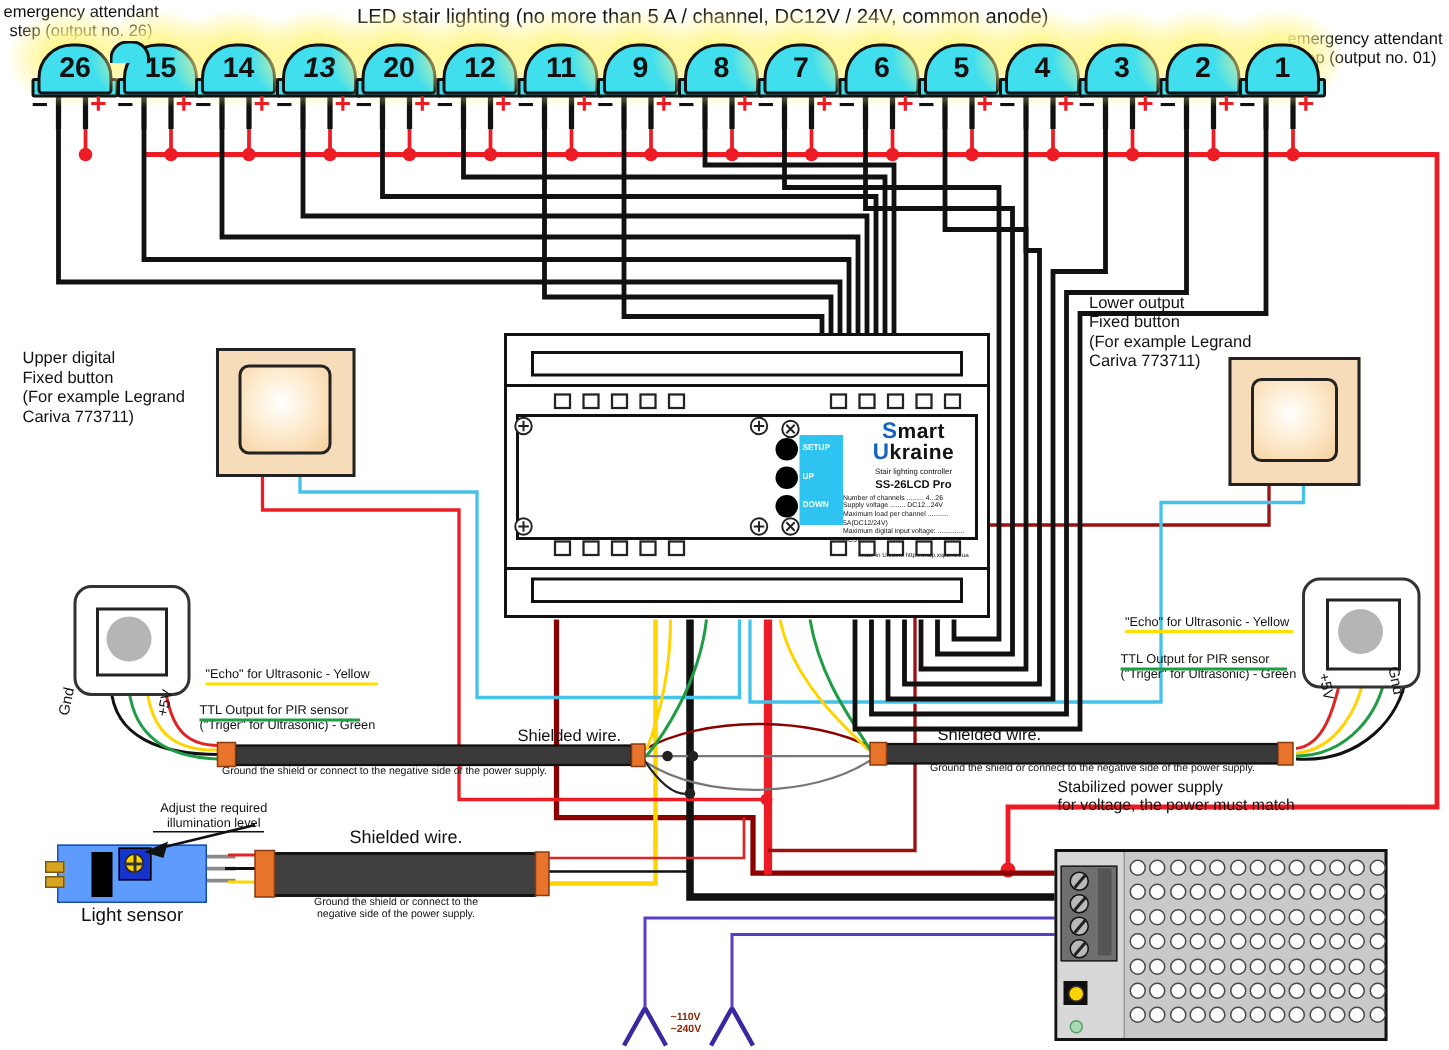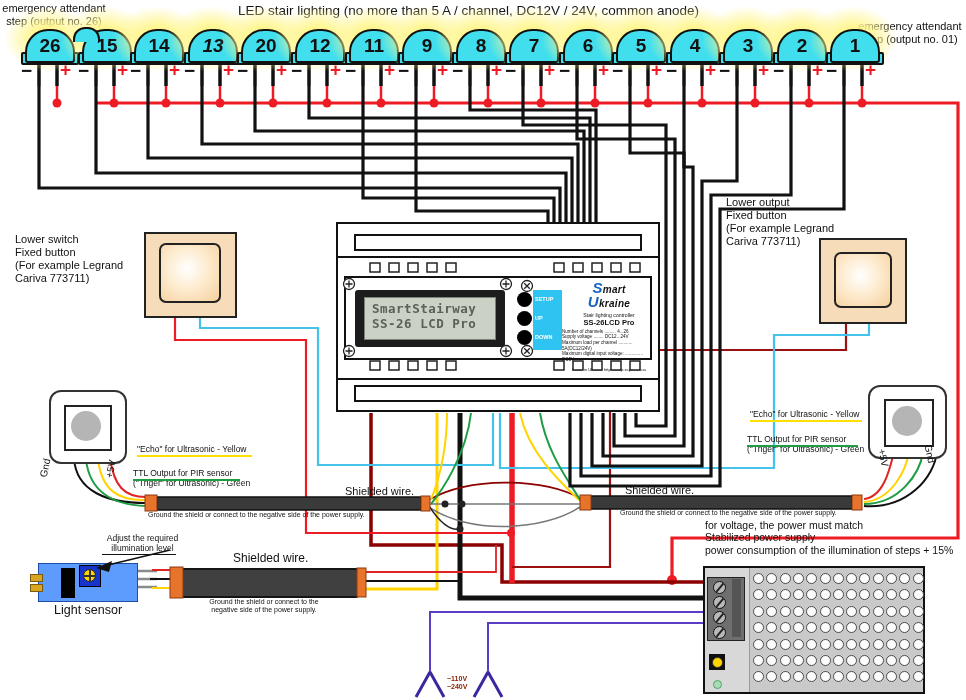--- a/index.html
+++ b/index.html
@@ -33,21 +33,21 @@
   
   #ctrl{position:absolute;left:336px;top:222px;width:324px;height:190px;background:#fff;border:2.5px solid #111;box-sizing:border-box;}
   #ctrl .part{position:absolute;border:2px solid #111;box-sizing:border-box;background:#fff;}
   #lcdframe{position:absolute;left:17px;top:66px;width:150px;height:57px;background:#1c1c1c;border-radius:3px;}
   #lcdscreen{position:absolute;left:9px;top:7px;width:132px;height:43px;background:#ccd1c6;border:1px solid #7d8278;
      font-family:"DejaVu Sans Mono",monospace;font-size:12.5px;font-weight:bold;color:#5c6156;padding:3px 0 0 7px;box-sizing:border-box;letter-spacing:.5px;}
   .btn{position:absolute;width:15px;height:15px;border-radius:50%;background:#000;}
   #btnpanel{position:absolute;left:195px;top:66px;width:29px;height:60px;background:#2fc3f2;}
   .btnlbl{position:absolute;left:2px;color:#fff;font-weight:bold;font-size:5.5px;}
   #ctrl-label{position:absolute;left:224px;top:57px;width:94px;text-align:center;}
-  #logo{font-weight:bold;font-style:italic;font-size:10px;line-height:.95;letter-spacing:.3px;}
+  #logo{font-weight:bold;font-size:14px;line-height:.95;letter-spacing:.3px;}
   #logo div::first-letter{color:#1464c0;font-size:15px;}
   .spec{font-size:4.6px;text-align:left;line-height:1.25;}
   
   #psu{position:absolute;left:703px;top:566px;width:222px;height:128px;background:#c9c9c9;border:2px solid #111;box-sizing:border-box;}
   #psu .strip{position:absolute;left:0;top:0;width:44px;height:124px;background:#d8d8d8;border-right:1.5px solid #9a9a9a;}
   #tblock{position:absolute;left:2px;top:9px;width:36px;height:62px;background:#6f6f6f;border:1px solid #222;}
   .screw{position:absolute;width:11px;height:11px;border-radius:50%;background:#b9b9b9;border:1px solid #111;}
   .slotbar{position:absolute;left:5px;top:0px;width:1.5px;height:11px;background:#222;transform:rotate(40deg);}
   .hole{position:absolute;width:11px;height:11px;border-radius:50%;background:#fdfdfd;border:1.5px solid #4a4a4a;box-sizing:border-box;}
   #psupot{position:absolute;left:4px;top:86px;width:16px;height:16px;background:#101010;}
@@ -305,45 +305,39 @@
       <div class="dome" style="left: 830px;">1</div>
       <div class="minus" style="left: 826px;">−</div>
       <div class="plus" style="left: 865px;">+</div>
     </div>
   <div class="halfdome"></div>
 
   <div class="sw" style="left:144px;top:232px;width:89px;height:82px;">
     <div class="inner" style="left:13px;top:9px;width:58px;height:56px;"></div>
   </div>
   <div class="lbl" style="left:15px;top:233px;font-size:11px;">
-    <div>Lower switch</div>
+    <div>Upper digital</div>
       <div>Fixed button</div>
     <div>(For example Legrand</div>
       <div>Cariva 773711)</div>
   </div>
   <div class="sw" style="left:819px;top:238px;width:84px;height:82px;">
     <div class="inner" style="left:13px;top:12px;width:54px;height:52px;"></div>
   </div>
   <div class="lbl" style="left:726px;top:196px;font-size:11px;">
     <div>Lower output</div>
       <div>Fixed button</div>
     <div>(For example Legrand</div>
       <div>Cariva 773711)</div>
   </div>
 
   <div id="ctrl">
     <div class="part" style="left:16px;top:10px;width:288px;height:17px;"></div>
     <div class="abs" style="left:-2px;top:32px;width:324px;height:0;border-top:2px solid #111;"></div>
     <div class="part" style="left:6px;top:52px;width:308px;height:84px;"></div>
-    <div id="lcdframe">
-      <div id="lcdscreen">
-        <div>SmartStairway</div>
-          <div>SS-26 LCD Pro</div>
-      </div>
-    </div>
     <div class="btn" style="left:179px;top:68px;"></div>
     <div class="btn" style="left:179px;top:87px;"></div>
     <div class="btn" style="left:179px;top:106px;"></div>
     <div id="btnpanel">
       <div class="btnlbl" style="top:6px;">SETUP</div>
       <div class="btnlbl" style="top:25px;">UP</div>
       <div class="btnlbl" style="top:44px;">DOWN</div>
     </div>
     <div id="ctrl-label">
       <div id="logo">
@@ -412,23 +406,22 @@
     <div id="ldr"></div>
     <div id="lpot">
       <div class="knob"></div>
         <div class="cr1"></div>
         <div class="cr2"></div>
     </div>
   </div>
   <div class="lbl" style="left:42px;top:603px;font-size:12.5px;margin-left:12px;">Light sensor</div>
 
   <div class="lbl" style="left:705px;top:519px;font-size:10.5px;">
-    <div>for voltage, the power must match</div>
-      <div>Stabilized power supply</div>
-      <div>power consumption of the illumination of steps + 15%</div>
+    <div>Stabilized power supply</div>
+      <div>for voltage, the power must match</div>
   </div>
   <div id="psu">
     <div class="strip"></div>
     <div id="tblock">
       <div class="screw" style="left:5px;top:3px;">
           <div class="slotbar"></div>
         </div>
       <div class="screw" style="left:5px;top:18px;">
           <div class="slotbar"></div>
         </div>

